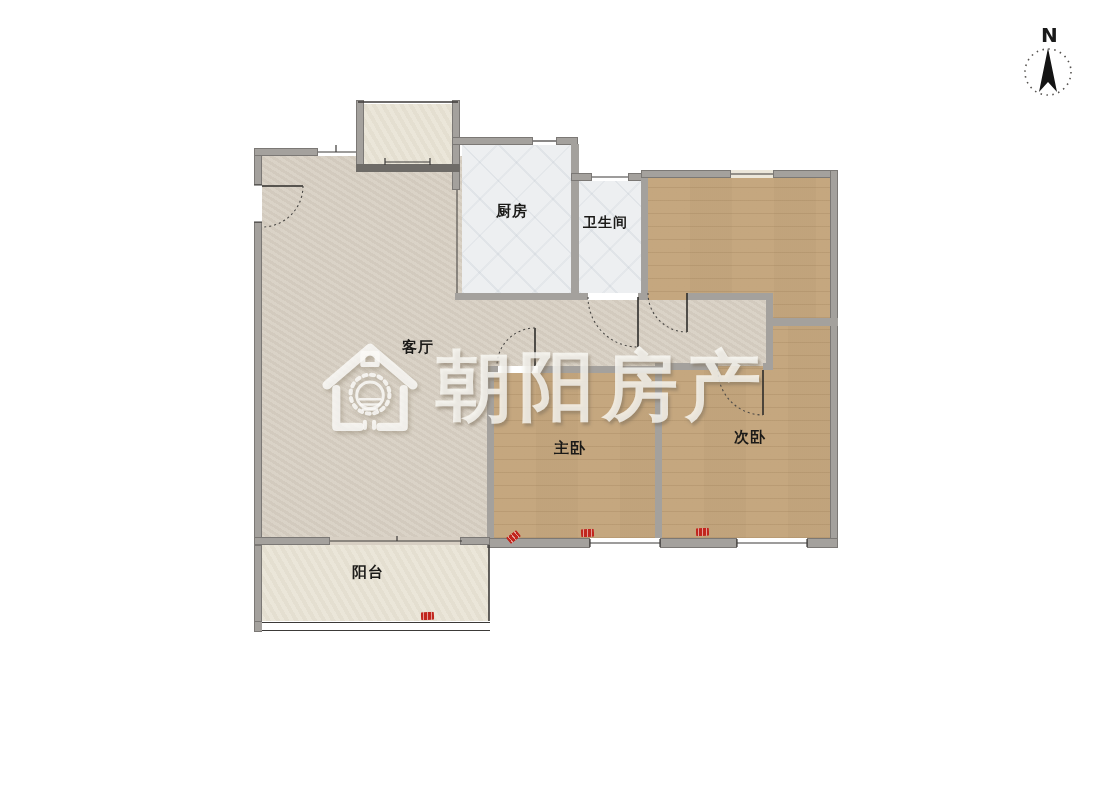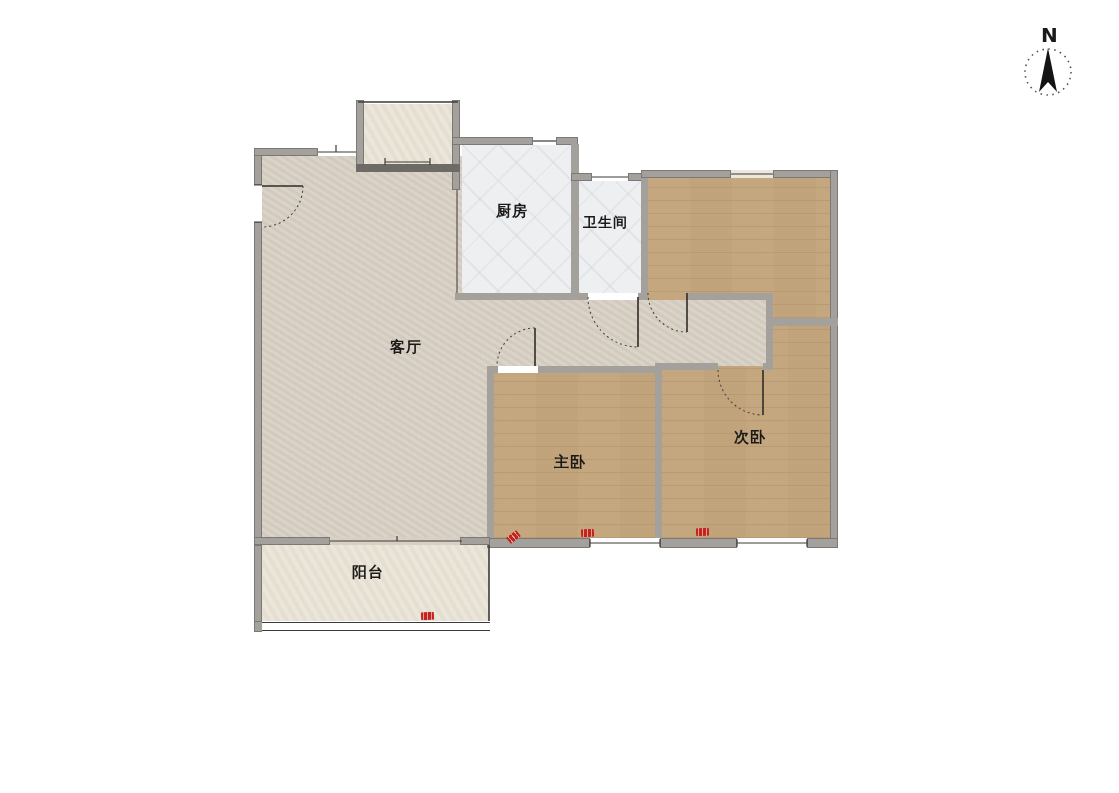--- a/index.html
+++ b/index.html
@@ -133,25 +133,40 @@
 
     <g stroke="#4a4845" stroke-width="1.1" fill="none" stroke-dasharray="2 3">
       <path d="M303,186 A41,41 0 0 1 262,227"></path>
       <path d="M588,297 A50,50 0 0 0 638,347"></path>
       <path d="M648,293 A39,39 0 0 0 687,332"></path>
       <path d="M535,328 A38,38 0 0 0 497,366"></path>
       <path d="M718,370 A45,45 0 0 0 763,415"></path>
     </g>
   </svg>
 
+  <div id="watermark">
+    <svg id="wm-logo" width="104" height="92" viewBox="0 0 100 90">
+      <g stroke="rgba(255,255,254,0.85)" fill="none" stroke-linecap="round" stroke-linejoin="round">
+        <polyline points="8,44 50,8 92,44" stroke-width="9"></polyline>
+        <rect x="43" y="13" width="14" height="11" stroke-width="5"></rect>
+        <path d="M17,48 L17,85 L40,85" stroke-width="8"></path>
+        <path d="M83,48 L83,85 L60,85" stroke-width="8"></path>
+        <circle cx="50" cy="53" r="19" stroke-width="4" stroke-dasharray="3 4.5"></circle>
+        <circle cx="50" cy="54" r="13" stroke-width="3"></circle>
+        <path d="M40,58 H60 M41,63 H59 M43,68 H57" stroke-width="2.4"></path>
+        <path d="M45,80 V86 M54,80 V86" stroke-width="4"></path>
+      </g>
+    </svg>
+    <div id="wm-text">朝阳房产</div>
+  </div>
 
-  <span class="room-label" style="left:390px;top:338px;">客厅</span>
+  <span class="room-label" style="left:402px;top:338px;">客厅</span>
   <span class="room-label" style="left:496px;top:202px;">厨房</span>
   <span class="room-label" style="left:583px;top:214px;font-size:14px;">卫生间</span>
-  <span class="room-label" style="left:554px;top:453px;">主卧</span>
+  <span class="room-label" style="left:554px;top:439px;">主卧</span>
   <span class="room-label" style="left:734px;top:428px;">次卧</span>
   <span class="room-label" style="left:352px;top:563px;">阳台</span>
 
   <div class="ac" style="left:507px;top:533px;transform:rotate(-38deg);"></div>
   <div class="ac" style="left:581px;top:529px;transform:rotate(-3deg);"></div>
   <div class="ac" style="left:696px;top:528px;transform:rotate(-2deg);"></div>
   <div class="ac" style="left:421px;top:612px;transform:rotate(-2deg);"></div>
 
   <svg id="compass" width="72" height="96">
     <text x="29" y="28" font-size="20" font-weight="bold" fill="#1a1a1a">N</text>

